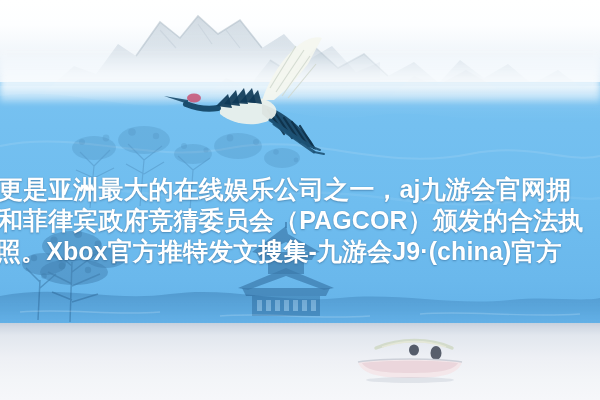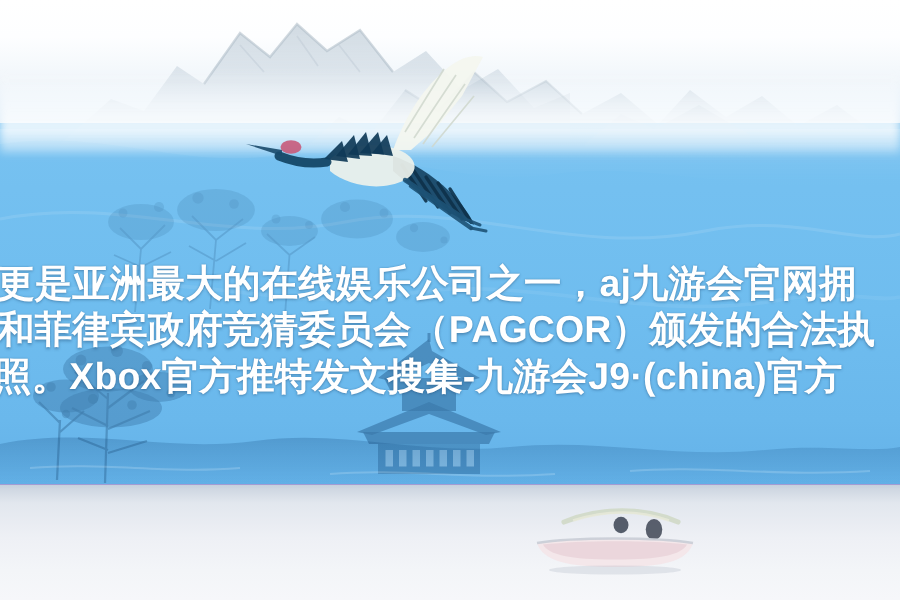--- a/index.html
+++ b/index.html
@@ -10,21 +10,21 @@
   }
   body {
     font-family: "Liberation Sans", "DejaVu Sans", sans-serif;
   }
 
   #stage {
     position: relative;
     width: 600px;
     height: 400px;
     overflow: hidden;
-    background: #a21caf;
+    background: #0f172a;
   }
 
   
   .band {
     position: absolute;
     left: 0;
     width: 600px;
   }
   .band-sky {
     top: 0;

